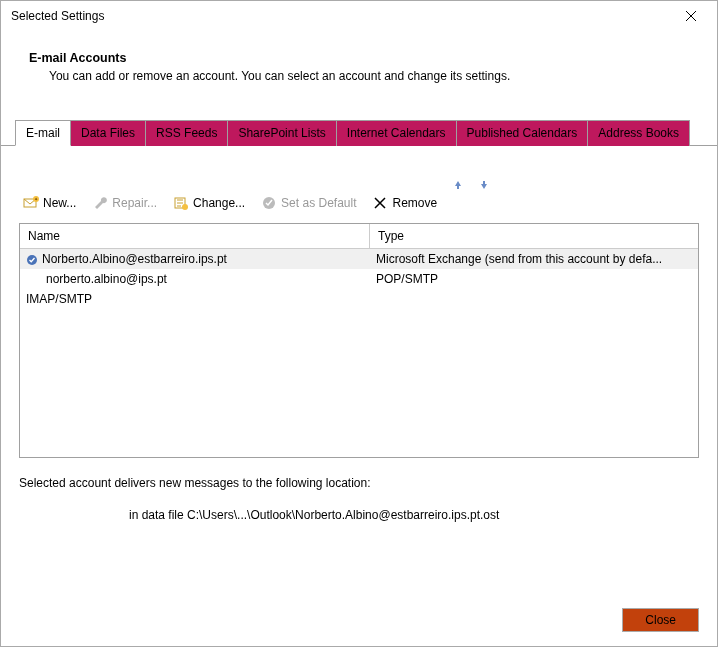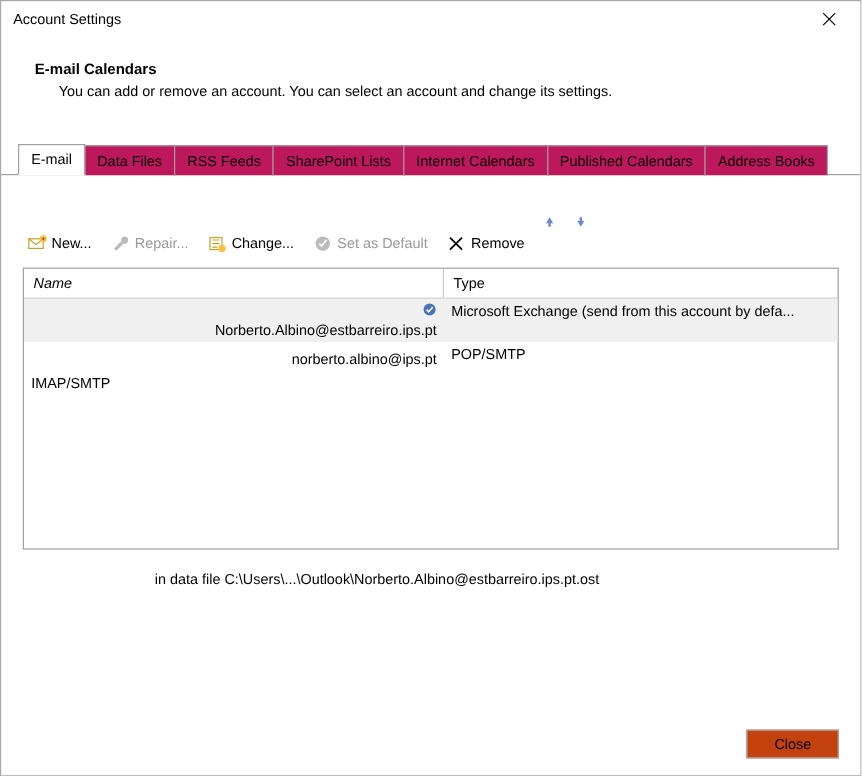--- a/index.html
+++ b/index.html
@@ -34,21 +34,20 @@
     cursor: pointer;
   }
   .close-x svg { width: 12px; height: 12px; }
   .heading {
     padding: 20px 16px 10px 28px;
   }
   .heading-title { font-weight: bold; font-size: 12.5px; margin-bottom: 4px; }
   .heading-desc { font-size: 12px; padding-left: 20px; color: #000; }
   .tabstrip {
     display: flex;
-    align-items: flex-end;
     padding-left: 14px;
     margin-top: 26px;
     border-bottom: 1px solid #a0a0a0;
   }
   .tab {
     padding: 5px 10px 5px 10px;
     font-size: 12px;
     background: #be185d;
     border: 1px solid #a0a0a0;
     border-bottom: none;
@@ -94,31 +93,31 @@
   .cols {
     display: flex;
     border-bottom: 1px solid #ccc;
     font-size: 12px;
   }
   .col {
     padding: 5px 8px;
     border-right: 1px solid #ccc;
   }
   .col:last-child { border-right: none; }
-  .col-name { width: 350px; font-style: italic; }
+  .col-name { width: 350px; }
   .col-type { flex: 1; }
   .rows { }
   .row {
     display: flex;
     font-size: 12px;
     padding: 2px 0;
     cursor: pointer;
   }
   .row.selected { background: #f0f0f0; }
-  .cell-name { width: 350px; padding: 1px 6px; display:flex;align-items:flex-end;gap:4px; white-space: nowrap; flex-direction: column; }
+  .cell-name { width: 350px; padding: 1px 6px; display:flex;align-items:flex-end;gap:4px; white-space: nowrap; }
   .cell-type { flex: 1; padding: 1px 6px; overflow: hidden; text-overflow: ellipsis; white-space: nowrap; }
   .default-dot { width:12px;height:12px;display:inline-flex;align-items:center;justify-content:center; }
   .indent { display:inline-block; width:16px; }
   .info {
     padding: 8px 18px 10px 18px;
     font-size: 12px;
   }
   .info-1 { margin-bottom: 18px; }
   .info-2 { padding-left: 110px; font-weight: bold; margin-bottom: 6px; }
   .info-3 { padding-left: 110px; }
@@ -135,30 +134,30 @@
     font-size: 12px;
     cursor: pointer;
   }
 </style>
 </head>
 <body>
 
 <div class="window">
 
   <div class="titlebar">
-    <span class="titlebar-title">Account Settings</span>
+    <span class="titlebar-title">Selected Settings</span>
     <div class="close-x">
       <svg viewBox="0 0 12 12">
           <path d="M1 1 L11 11 M11 1 L1 11" stroke="#000" stroke-width="1" fill="none"></path>
         </svg>
     </div>
   </div>
 
   <div class="heading">
-    <div class="heading-title">E-mail Calendars</div>
+    <div class="heading-title">E-mail Accounts</div>
     <div class="heading-desc">You can add or remove an account. You can select an account and change its settings.</div>
   </div>
 
   <div class="tabstrip">
     <div class="tab active"><span>E-mail</span></div>
     <div class="tab"><span>Data Files</span></div>
     <div class="tab"><span>RSS Feeds</span></div>
     <div class="tab"><span>SharePoint Lists</span></div>
     <div class="tab"><span>Internet Calendars</span></div>
     <div class="tab"><span>Published Calendars</span></div>
@@ -249,20 +248,21 @@
         </div>
         <div class="cell-type">POP/SMTP</div>
       </div>
       <div class="row">
         <div class="cell-type">IMAP/SMTP</div>
       </div>
     </div>
   </div>
 
   <div class="info">
+    <div class="info-1">Selected account delivers new messages to the following location:</div>
     <div class="info-3">in data file C:\Users\...\Outlook\Norberto.Albino@estbarreiro.ips.pt.ost</div>
   </div>
 
   <div class="footer">
     <button class="btn"><span>Close</span></button>
   </div>
 
 </div>
 
 </body></html>

